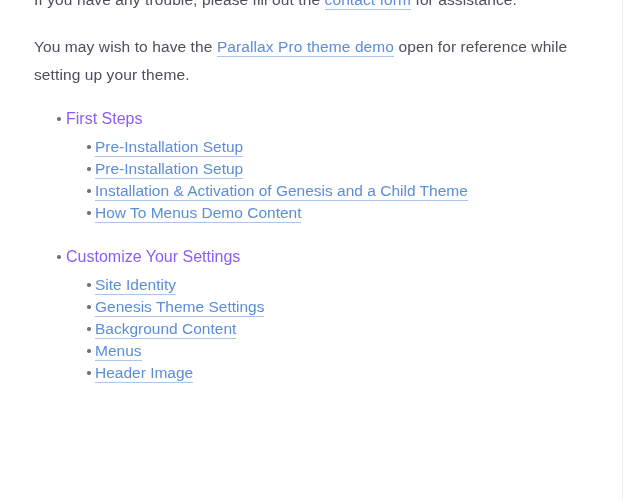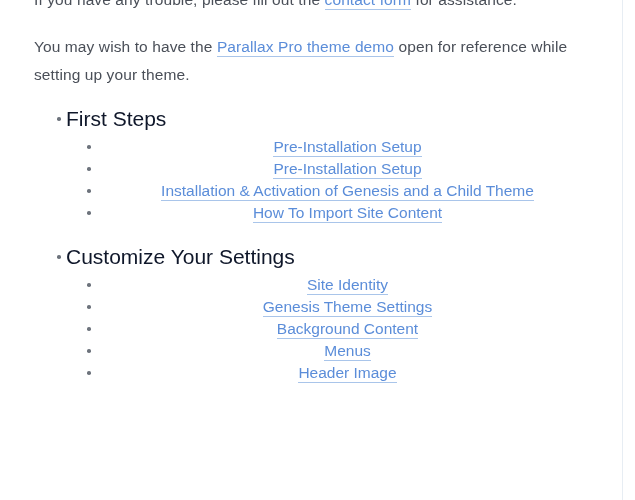--- a/index.html
+++ b/index.html
@@ -68,22 +68,22 @@
     margin: 0 0 22px 0;
     padding-left: 32px;
     font-size: 15.5px;
     line-height: 22px;
   }
   ul.section-list > li.section-item:last-child {
     margin-bottom: 0;
   }
   ul.section-list > li.section-item > .section-title {
     display: block;
-    color: #0f172a;
-    font-size: 21px;
+    color: #8b5cf6;
+    font-size: 16px;
     line-height: 22px;
     margin-bottom: 6px;
   }
   ul.section-list > li.section-item > .section-title::before {
     content: "";
     position: absolute;
     left: 23px;
     top: 9px;
     width: 3.5px;
     height: 3.5px;
@@ -94,21 +94,20 @@
   ul.sub-list {
     list-style: none;
     margin: 0;
     padding: 0;
   }
   ul.sub-list > li.sub-item {
     position: relative;
     padding-left: 29px;
     line-height: 22px;
     margin-bottom: 0px;
-    text-align: center;
   }
   ul.sub-list > li.sub-item::before {
     content: "";
     position: absolute;
     left: 21px;
     top: 9px;
     width: 3.5px;
     height: 3.5px;
     background: #6d737c;
     border-radius: 50%;
@@ -140,21 +139,21 @@
           <li class="sub-item">
             <a class="doc-link" href="#">Pre-Installation Setup</a>
           </li>
           <li class="sub-item">
             <a class="doc-link" href="#">Pre-Installation Setup</a>
           </li>
           <li class="sub-item">
             <a class="doc-link" href="#">Installation &amp; Activation of Genesis and a Child Theme</a>
           </li>
           <li class="sub-item">
-            <a class="doc-link" href="#">How To Import Site Content</a>
+            <a class="doc-link" href="#">How To Menus Demo Content</a>
           </li>
         </ul>
       </li>
 
       <li class="section-item">
         <span class="section-title">Customize Your Settings</span>
         <ul class="sub-list">
           <li class="sub-item">
             <a class="doc-link" href="#">Site Identity</a>
           </li>

